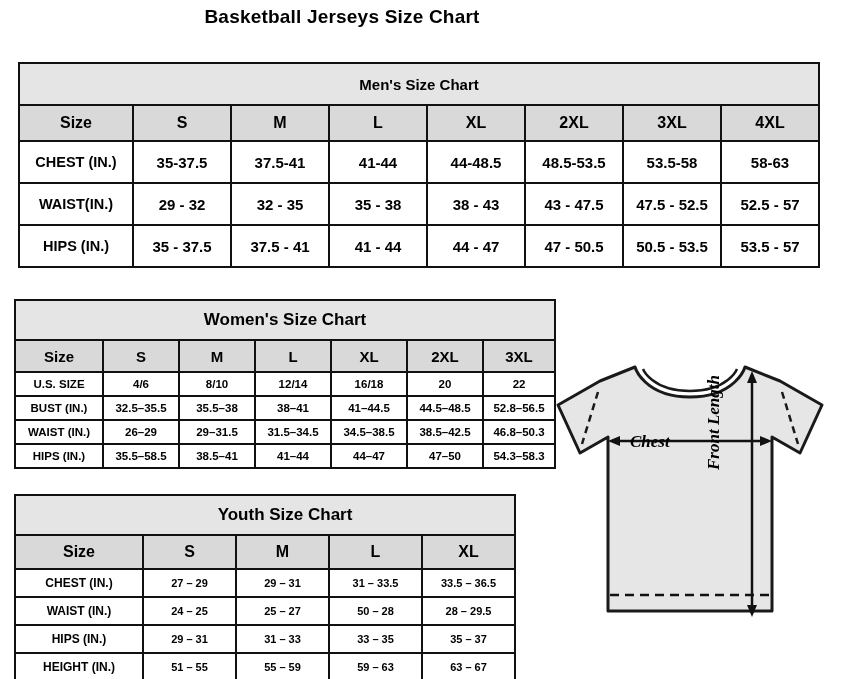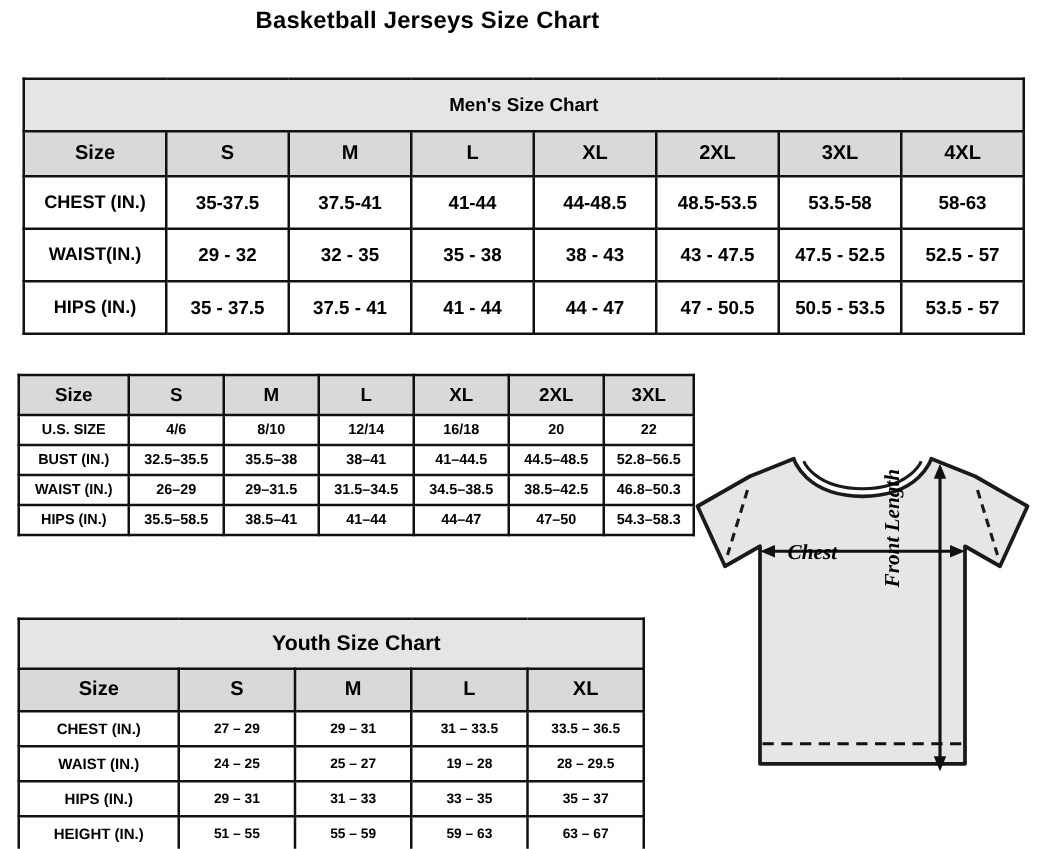--- a/index.html
+++ b/index.html
@@ -214,20 +214,23 @@
   <colgroup>
     <col style="width:88px">
       <col style="width:76px">
       <col style="width:76px">
       <col style="width:76px">
     <col style="width:76px">
       <col style="width:76px">
       <col style="width:72px">
   </colgroup>
   <tbody>
+    <tr>
+      <td class="hdr-band" colspan="7">Women's Size Chart</td>
+    </tr>
     <tr class="colhead">
       <td>Size</td>
       <td>S</td>
       <td>M</td>
       <td>L</td>
       <td>XL</td>
       <td>2XL</td>
       <td>3XL</td>
     </tr>
     <tr>
@@ -292,21 +295,21 @@
       <td class="rowname">CHEST (IN.)</td>
       <td>27 – 29</td>
       <td>29 – 31</td>
       <td>31 – 33.5</td>
       <td>33.5 – 36.5</td>
     </tr>
     <tr>
       <td class="rowname">WAIST (IN.)</td>
       <td>24 – 25</td>
       <td>25 – 27</td>
-      <td>19 – 28</td>
+      <td>50 – 28</td>
       <td>28 – 29.5</td>
     </tr>
     <tr>
       <td class="rowname">HIPS (IN.)</td>
       <td>29 – 31</td>
       <td>31 – 33</td>
       <td>33 – 35</td>
       <td>35 – 37</td>
     </tr>
     <tr>

